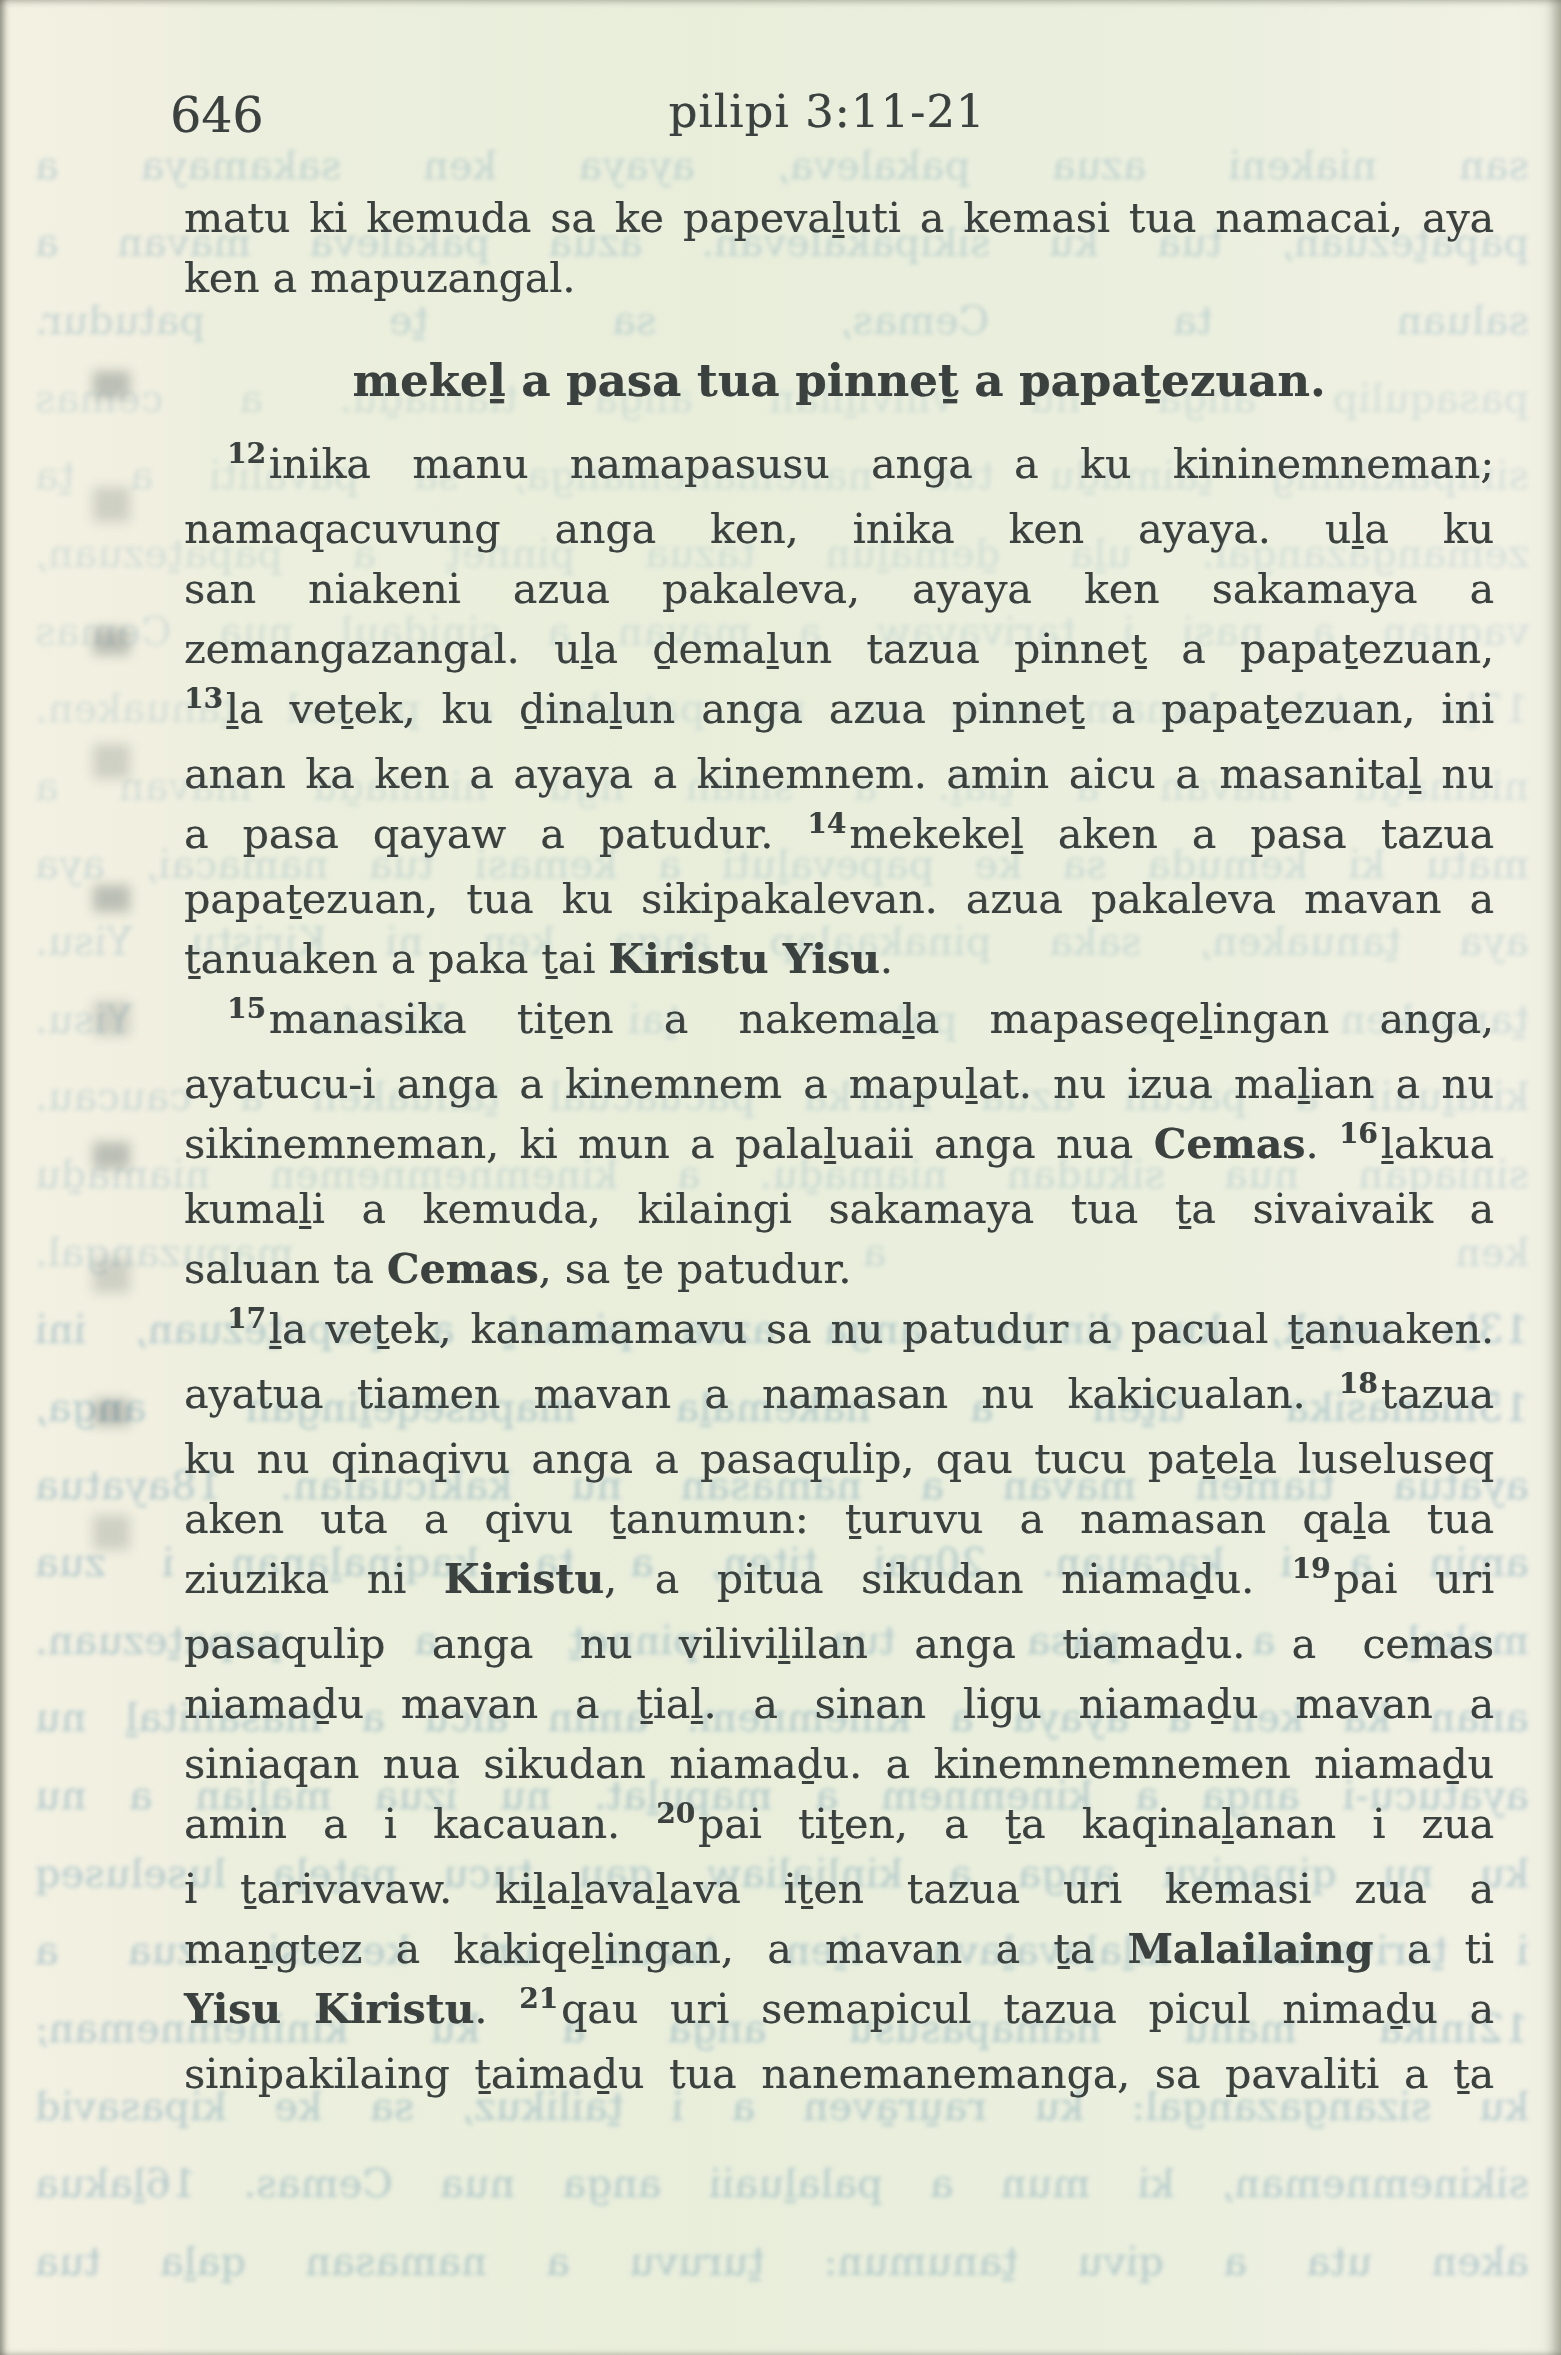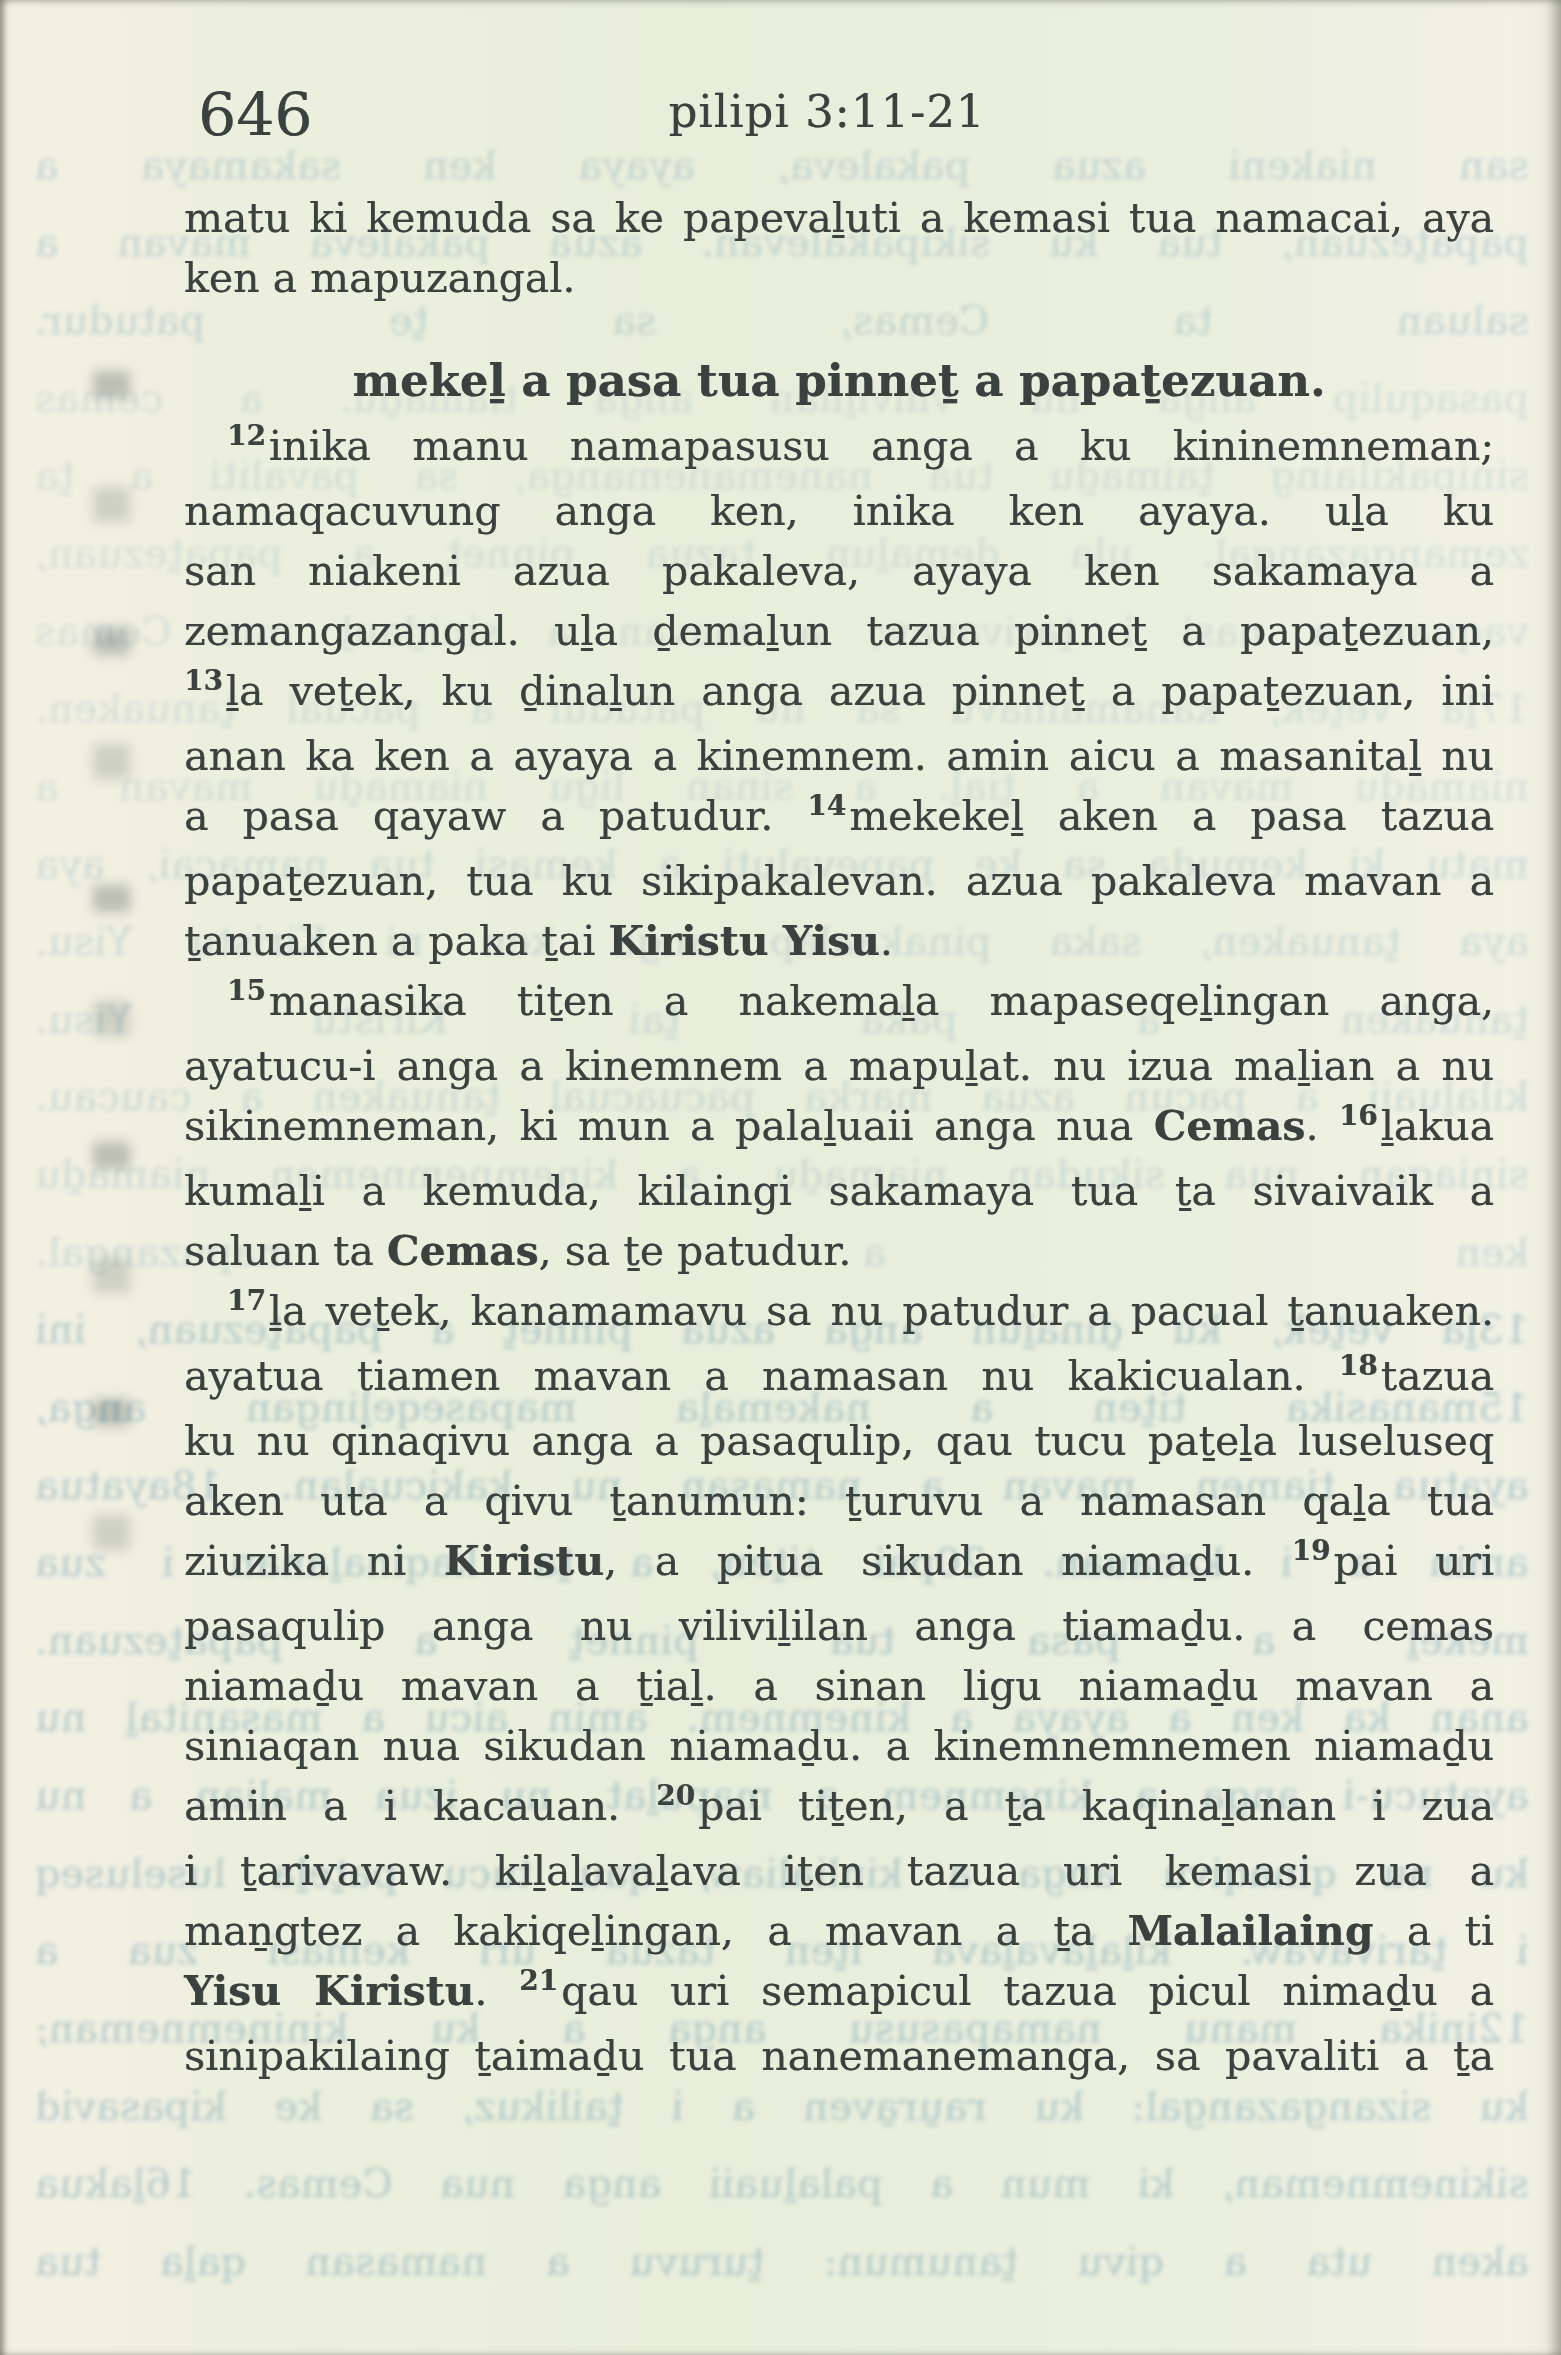--- a/index.html
+++ b/index.html
@@ -30,41 +30,41 @@
   }
   .smudge{
     position:absolute;left:93px;top:371px;width:37px;height:1213px;
     background:repeating-linear-gradient(180deg,
       rgba(66,78,80,.6) 0 27px, transparent 27px 116px,
       rgba(66,78,80,.38) 116px 151px, transparent 151px 257px);
     filter:blur(5.8px);opacity:.5;
   }
   
   .page-number{
-    position:absolute;left:198px;top:91px;
-    font-size:60px;line-height:49px;
+    position:absolute;left:170px;top:91px;
+    font-size:49px;line-height:49px;
     text-shadow:0.4px 0.2px 0.6px rgba(58,65,63,.65);
   }
   .running-head{
     position:absolute;left:827px;top:87px;transform:translateX(-50%);
     font-size:45px;line-height:49px;letter-spacing:1px;white-space:nowrap;
     text-shadow:0.4px 0.2px 0.6px rgba(58,65,63,.65);
   }
   
   .text-block{
     position:absolute;left:184px;top:188px;width:1310px;
     text-shadow:0.4px 0.2px 0.6px rgba(58,65,63,.6);
   }
   .line{
     font-size:41px;line-height:60px;
     text-align:justify;text-align-last:justify;
   }
   .line.last{text-align-last:left;}
   .line.indent{text-indent:43px;}
-  .line.after-heading{margin-top:5px;}
+  .line.after-heading{margin-top:23px;}
   .heading{
     margin-top:43px;
     font-size:45px;line-height:60px;font-weight:700;
     text-align:center;text-align-last:center;
   }
   .b{font-weight:700;}
   sup{
     font-size:28px;font-weight:700;
     vertical-align:baseline;position:relative;top:-14.6px;
     margin-right:2.9px;letter-spacing:0;

